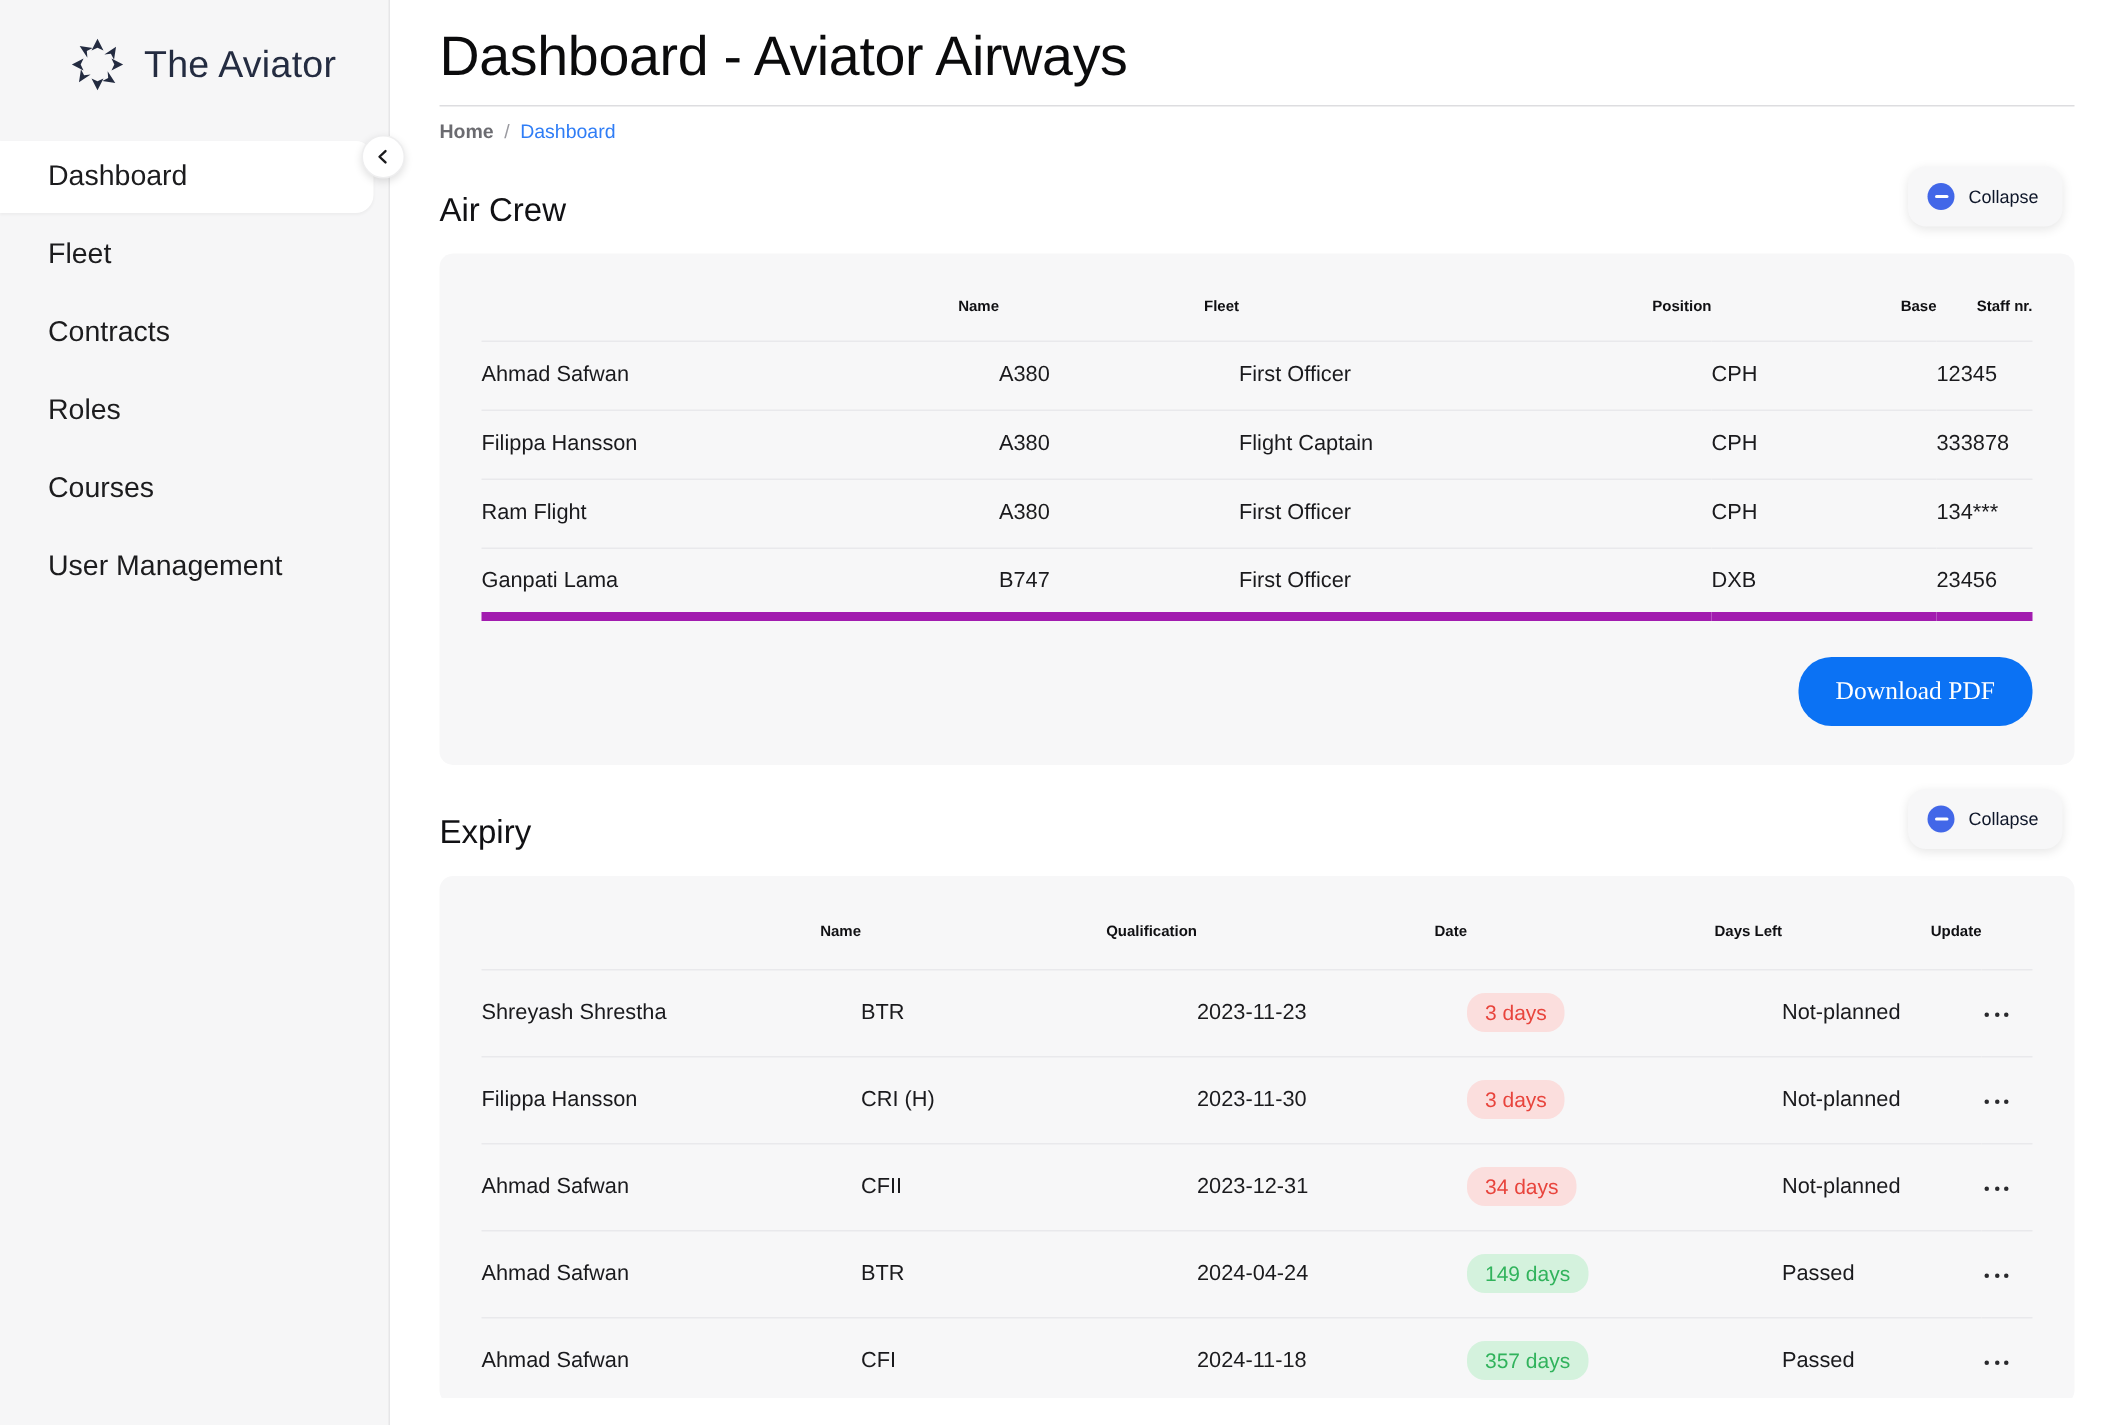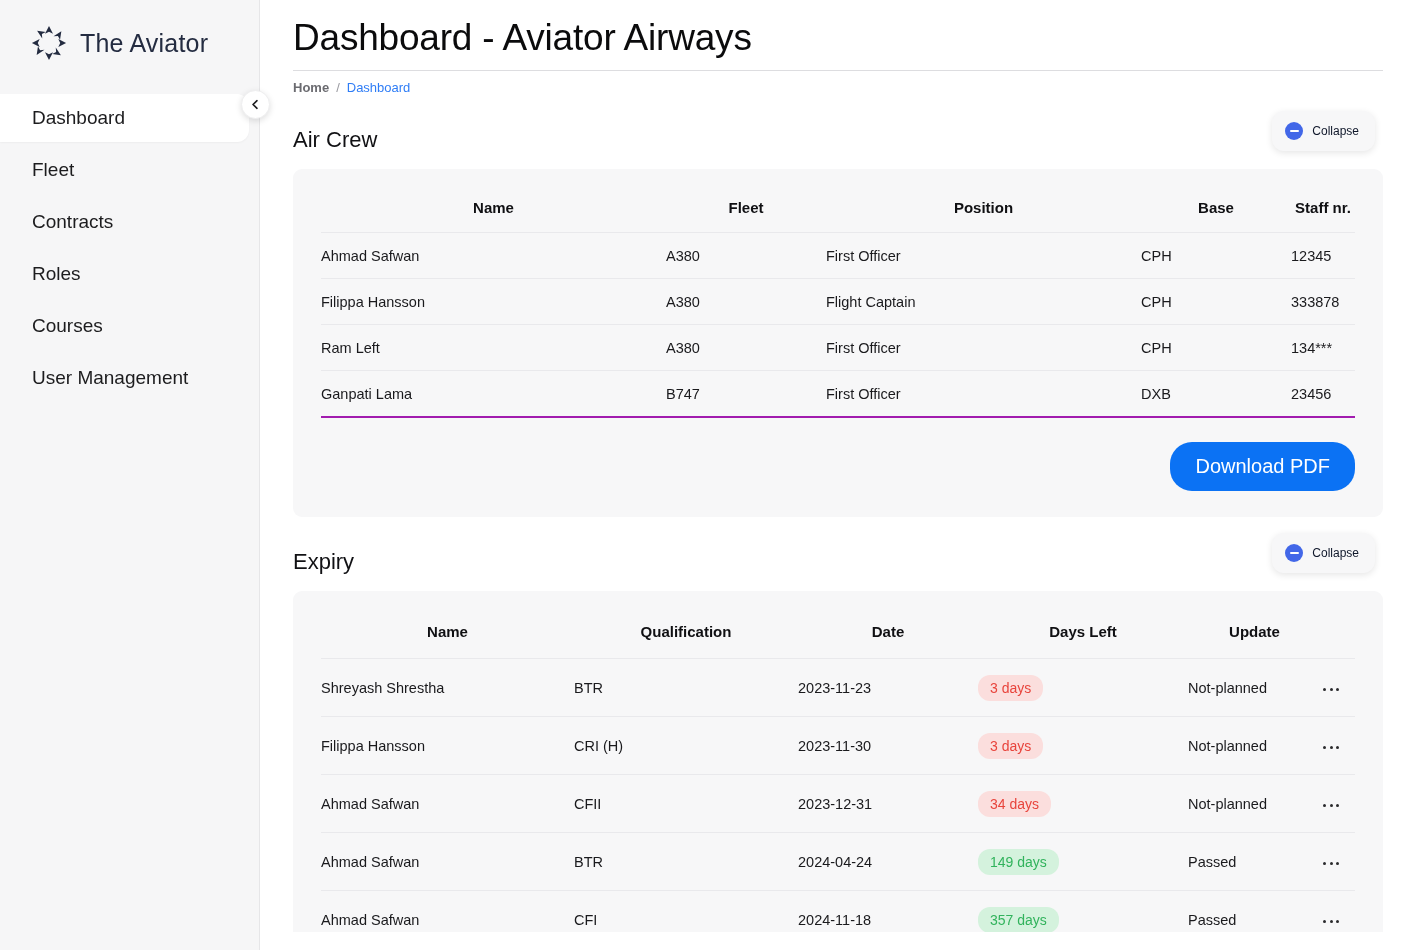--- a/index.html
+++ b/index.html
@@ -15,21 +15,21 @@
   .sidebar {
     width: 260px; height: 950px;
     background: #f6f6f7;
     border-right: 1px solid #e6e6e8;
     flex: 0 0 260px;
     position: relative;
   }
   .brand {
     height: 86px;
     display: flex; align-items: center;
-    padding-left: 30px;
+    padding-left: 46px;
     gap: 12px;
   }
   .brand-logo { width: 38px; height: 38px; flex: 0 0 38px; }
   .brand-name {
     font-size: 25px;
     color: #242c41;
     letter-spacing: .2px;
     font-weight: 400;
   }
   .nav { padding-top: 4px; }
@@ -130,58 +130,58 @@
     border-radius: 9px;
     margin-top: 12px;
     padding: 0 28px;
     width: 1090px;
     position: relative;
     z-index: 2;
   }
 
   table { width: 100%; border-collapse: collapse; table-layout: fixed; }
   thead th {
-    text-align: center;
-    font-size: 15px;
+    text-align: right;
+    font-size: 10px;
     font-weight: 700;
     color: #101013;
     padding: 30px 0 16px 0;
     vertical-align: top;
     line-height: 1.15;
   }
   tbody td {
     font-size: 14.5px;
     color: #1a1a1d;
     padding: 0;
     height: 46px;
     border-top: 1px solid #e9e9ec;
     vertical-align: middle;
   }
-  .crew-table tbody tr:last-child td { border-bottom: 2px solid #a21caf; }
+  .crew-table tbody tr:last-child td { border-bottom: 6px solid #a21caf; }
 
   
   .crew-table col.c-name { width: 345px; }
   .crew-table col.c-fleet { width: 160px; }
   .crew-table col.c-pos { width: 315px; }
   .crew-table col.c-base { width: 150px; }
   .crew-table col.c-staff { width: 64px; }
 
   .card-footer {
     display: flex; justify-content: flex-end;
     padding: 24px 0 26px 0;
   }
   .btn-primary {
     background: #0b72f4;
     color: #ffffff;
     border: none;
     border-radius: 22px;
-    font-size: 20px;
+    font-size: 17px;
     padding: 13px 25px;
     cursor: pointer;
-    font-family: Liberation Sans, sans-serif;
+    font-family: Liberation Serif, serif;
   }
 
   
   .exp-table col.e-name { width: 253px; }
   .exp-table col.e-qual { width: 224px; }
   .exp-table col.e-date { width: 180px; }
   .exp-table col.e-days { width: 210px; }
   .exp-table col.e-upd { width: 133px; }
   .exp-table col.e-menu { width: 34px; }
   .exp-table tbody td { height: 58px; }
@@ -307,21 +307,21 @@
               <td>12345</td>
             </tr>
             <tr>
               <td>Filippa Hansson</td>
               <td>A380</td>
               <td>Flight Captain</td>
               <td>CPH</td>
               <td>333878</td>
             </tr>
             <tr>
-              <td>Ram Left</td>
+              <td>Ram Flight</td>
               <td>A380</td>
               <td>First Officer</td>
               <td>CPH</td>
               <td>134***</td>
             </tr>
             <tr>
               <td>Ganpati Lama</td>
               <td>B747</td>
               <td>First Officer</td>
               <td>DXB</td>

